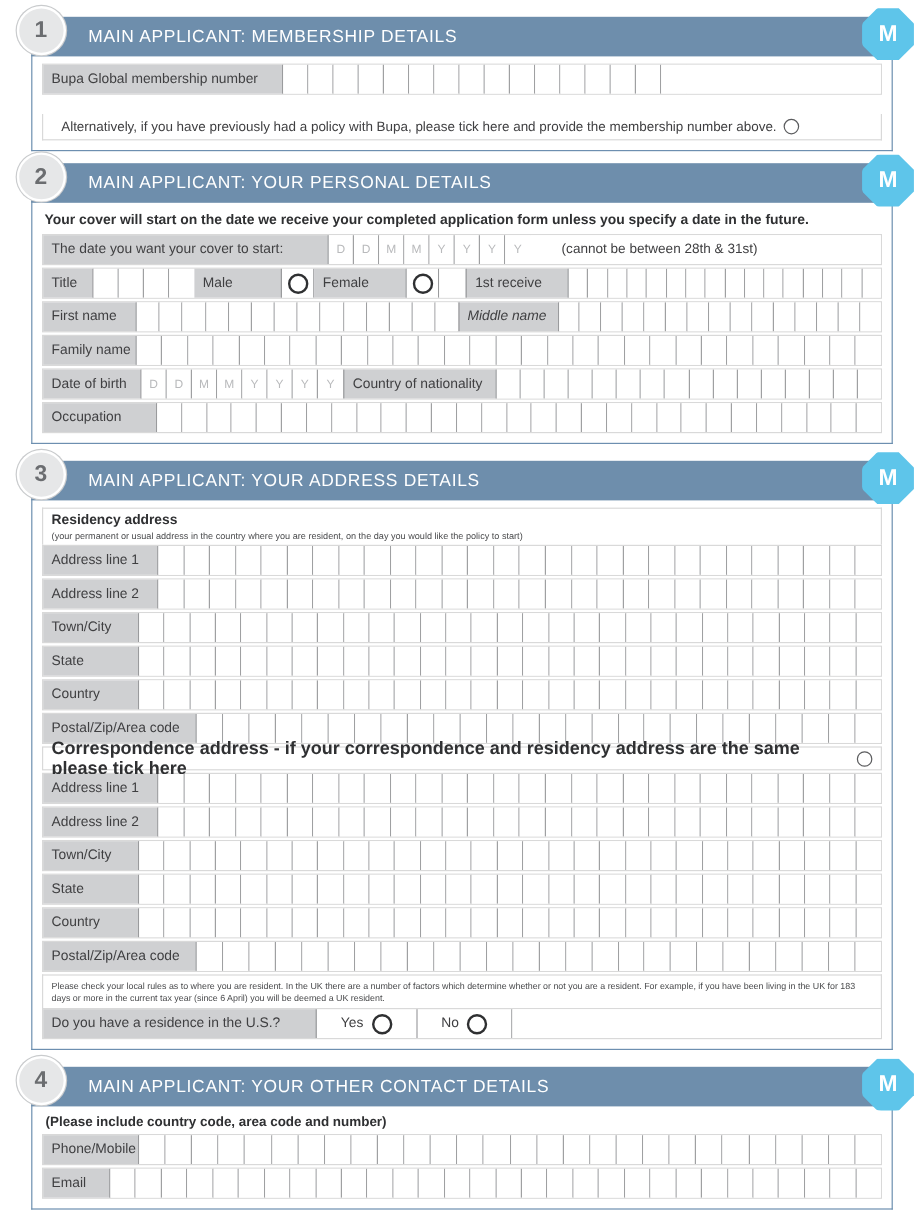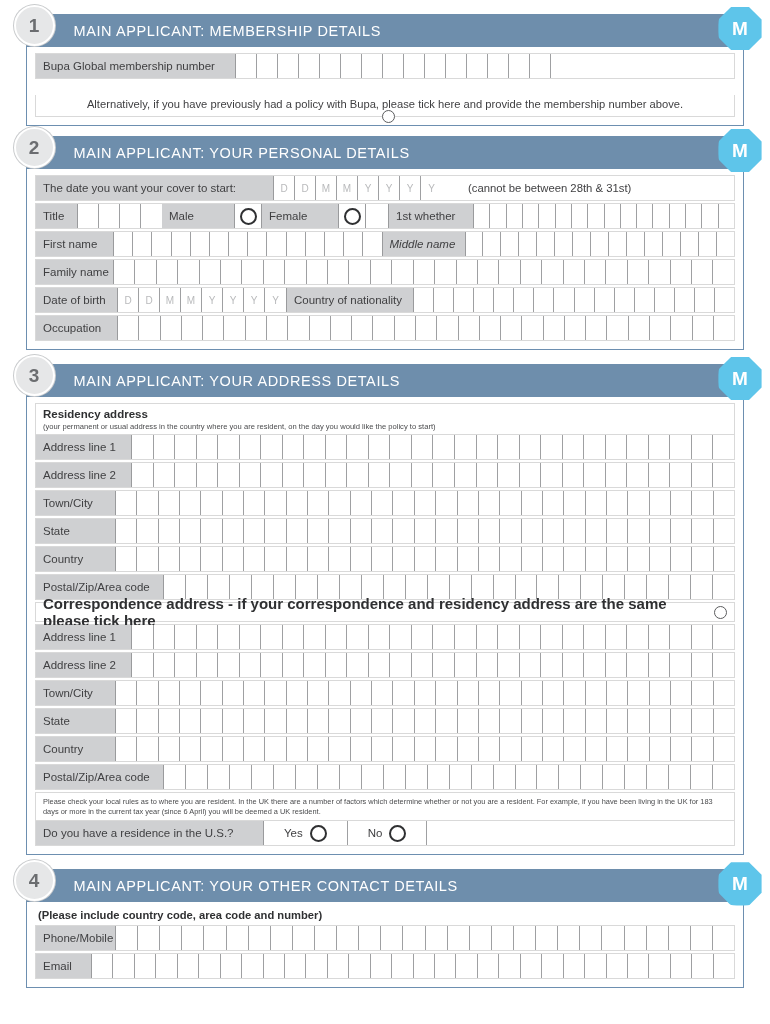--- a/index.html
+++ b/index.html
@@ -145,21 +145,20 @@
   .s1-note {
     border: 1px solid #d9d9d9;
     border-top: none;
     box-sizing: border-box;
     font-size: 11.2px;
     color: #3f3f41;
     display: flex;
     align-items: center;
     padding: 3px 15px;
     height: 22px;
-    flex-direction: column;
   }
   .radio-circle {
     width: 11px;
     height: 11px;
     border: 1.3px solid #5b5c5e;
     border-radius: 50%;
     display: inline-block;
     margin-left: 6px;
     flex: 0 0 auto;
     background: #fff;
@@ -318,20 +317,21 @@
 
   <div class="spacer-10"></div>
 
   <div class="section">
     <div class="sec-header">
       <div class="step-badge">2</div>
       <div class="sec-title">MAIN APPLICANT: YOUR PERSONAL DETAILS</div>
       <div class="m-badge">M</div>
     </div>
     <div class="sec-body">
+      <div class="intro-text">Your cover will start on the date we receive your completed application form unless you specify a date in the future.</div>
 
       <div class="row">
         <div class="lbl" style="width:238px">The date you want your cover to start:</div>
         <div class="cells fixed">
           <div class="cell hint">D</div>
           <div class="cell hint">D</div>
           <div class="cell hint">M</div>
           <div class="cell hint">M</div>
           <div class="cell hint">Y</div>
           <div class="cell hint">Y</div>
@@ -351,21 +351,21 @@
         </div>
         <div class="mf-opt" style="width:58px">Male</div>
         <div class="mf-radio-cell">
             <span class="radio-bold"></span>
           </div>
         <div class="mf-opt" style="width:62px">Female</div>
         <div class="mf-radio-cell">
             <span class="radio-bold"></span>
           </div>
         <div class="gap-cell"></div>
-        <div class="lbl" style="width:86px;border-left:1px solid #9a9b9d;">1st whether</div>
+        <div class="lbl" style="width:86px;border-left:1px solid #9a9b9d;">1st receive</div>
         <div class="cells">
           <div class="cell"></div>
             <div class="cell"></div>
             <div class="cell"></div>
             <div class="cell"></div>
             <div class="cell"></div>
             <div class="cell"></div>
             <div class="cell"></div>
             <div class="cell"></div>
             <div class="cell"></div>
@@ -479,21 +479,21 @@
             <div class="cell"></div>
             <div class="cell"></div>
             <div class="cell"></div>
             <div class="cell"></div>
             <div class="cell"></div>
             <div class="cell"></div>
         </div>
       </div>
 
       <div class="row last">
-        <div class="lbl" style="width:82px">Occupation</div>
+        <div class="lbl" style="width:95px">Occupation</div>
         <div class="cells">
           <div class="cell"></div>
             <div class="cell"></div>
             <div class="cell"></div>
             <div class="cell"></div>
             <div class="cell"></div>
             <div class="cell"></div>
             <div class="cell"></div>
             <div class="cell"></div>
             <div class="cell"></div>

